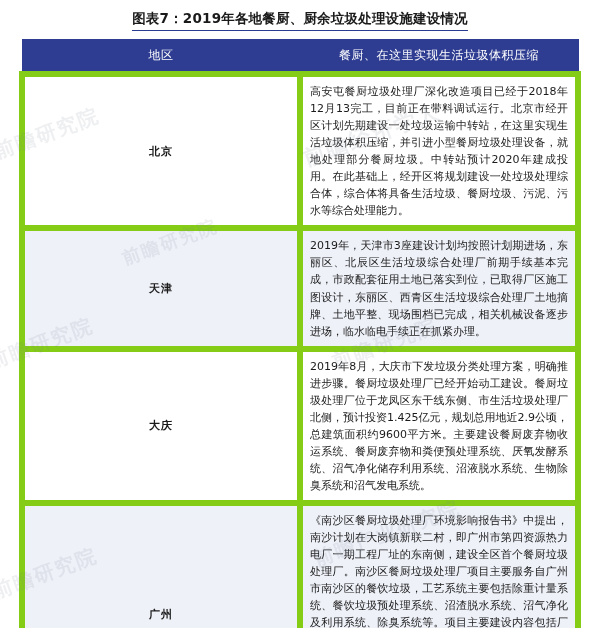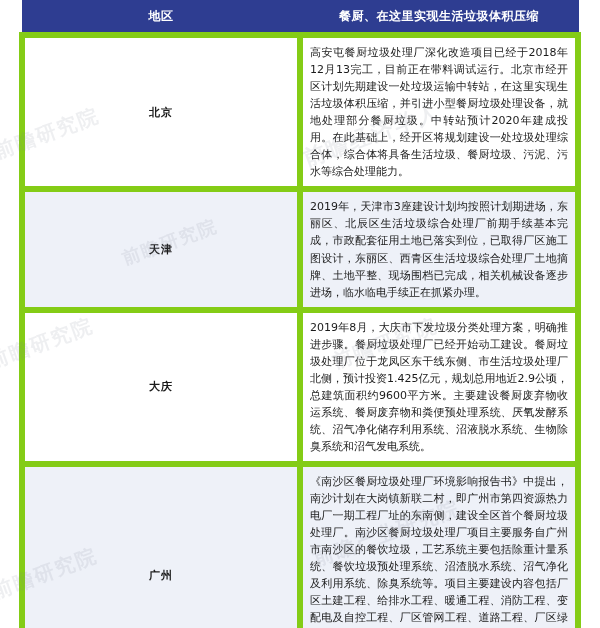--- a/index.html
+++ b/index.html
@@ -42,21 +42,21 @@
     margin: 0 auto;
     table-layout: fixed;
     position: relative;
     z-index: 3;
     background: transparent;
   }
   table.main th {
     background: #2e3d91;
     color: #ffffff;
     font-size: 12px;
-    font-weight: bold;
+    font-weight: normal;
     text-align: center;
     padding: 7px 4px;
     border: 1px solid #2e3d91;
     letter-spacing: 0.5px;
   }
   table.main td {
     border: 6px solid #84cc16;
     vertical-align: middle;
     font-size: 11px;
     line-height: 1.55;
@@ -106,20 +106,23 @@
     left: 0; right: 0; bottom: 0;
     height: 8px;
     background: #ffffff;
   }
 </style>
 </head>
 <body>
 
 <div class="page">
 
+  <div class="title">
+    <span class="underline">图表7：2019年各地餐厨、厨余垃圾处理设施建设情况</span>
+  </div>
 
   <table class="main">
     <thead>
       <tr>
         <th>地区</th>
         <th>餐厨、在这里实现生活垃圾体积压缩</th>
       </tr>
     </thead>
     <tbody>
       <tr class="plain">

